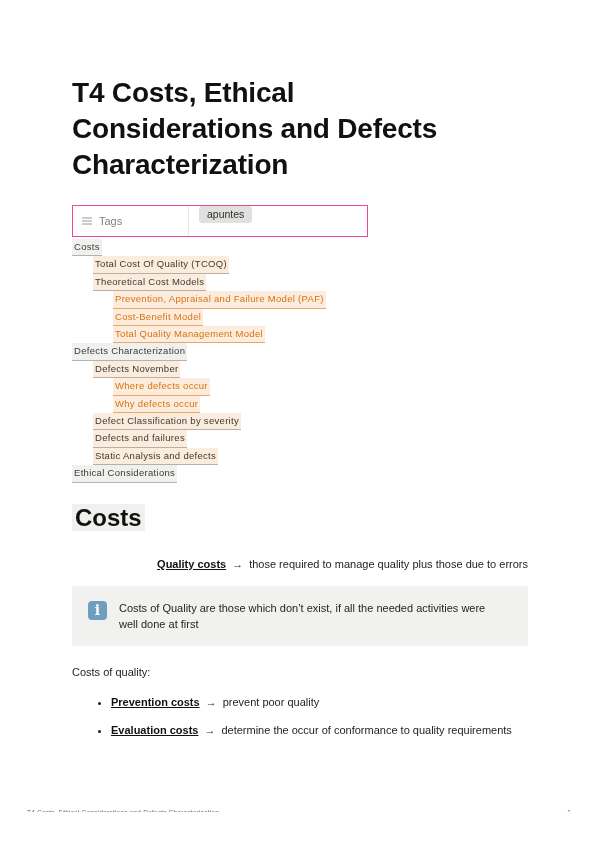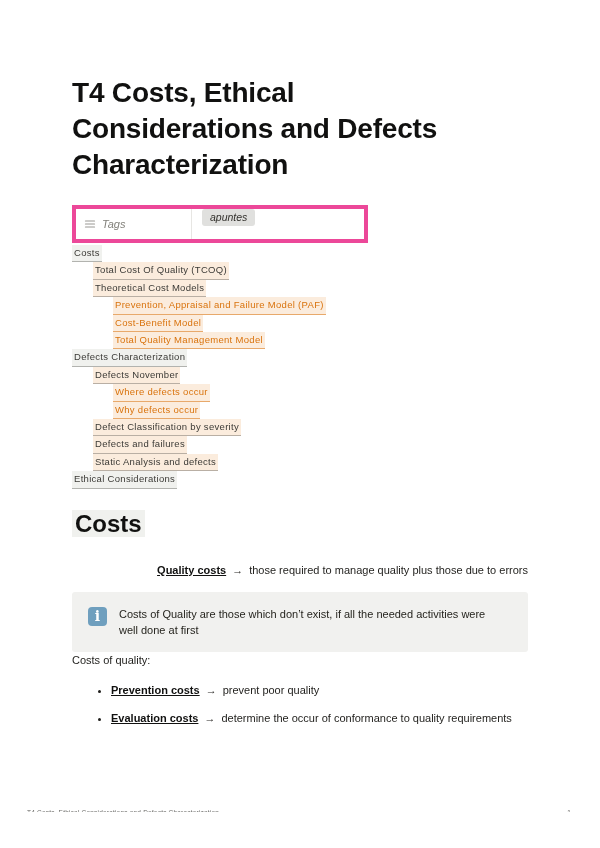--- a/index.html
+++ b/index.html
@@ -20,23 +20,22 @@
     line-height: 36px;
     font-weight: bold;
     color: #111110;
     letter-spacing: -0.2px;
     white-space: pre-line;
   }
   
   .props {
     margin-top: 22px;
     width: 296px;
-    border: 4px solid #ec4899;
+    border: 1px solid #ec4899;
     font-size: 11px;
-    font-style: italic;
   }
   .prop-row { display: flex; height: 30px; }
   .prop-row + .prop-row { border-top: 1px solid #e7e6e3; }
   .prop-label {
     width: 116px;
     border-right: 1px solid #e7e6e3;
     display: flex; align-items: center;
     padding-left: 8px;
     color: #82807a;
     gap: 6px;
@@ -91,21 +90,21 @@
     background: #6f9fbe;
     border-radius: 4px;
     color: #ffffff;
     font-family: "DejaVu Serif", serif;
     font-weight: bold;
     font-size: 14px;
     line-height: 19px;
     text-align: center;
   }
   .callout-text { font-size: 11px; line-height: 16px; color: #26251f; max-width: 386px; }
-  .list-intro { font-size: 11px; line-height: 17px; }
+  .list-intro { margin-top: 18px; font-size: 11px; line-height: 17px; }
   ul.bullets { margin-top: 12px; padding-left: 39px; list-style: disc outside; }
   ul.bullets li { font-size: 11px; line-height: 18px; margin-bottom: 10px; color: #1f1e1b; }
   
   .footer {
     position: absolute;
     left: 27px; right: 29px; top: 809px;
     display: flex; justify-content: space-between; align-items: baseline;
     font-size: 6.5px;
     letter-spacing: 0.2px;
     color: #6b6b68;

